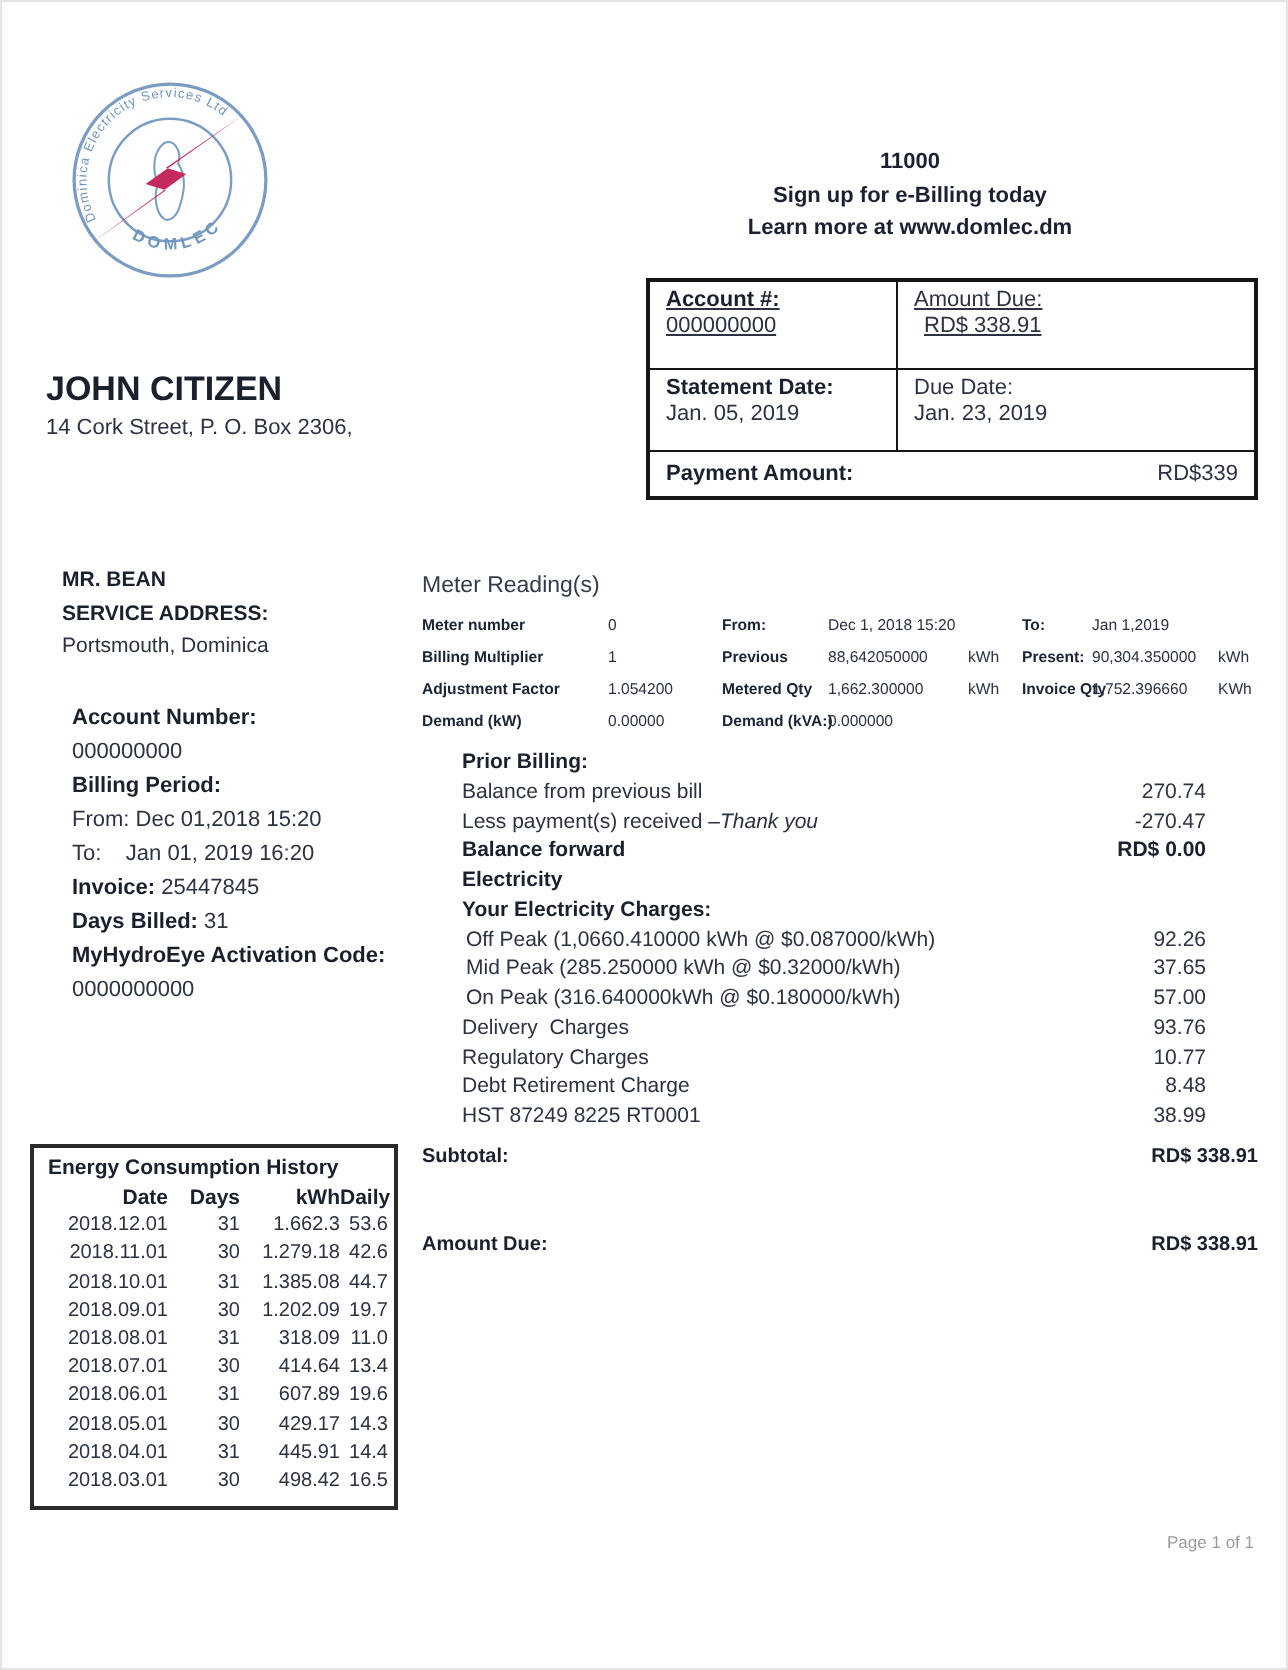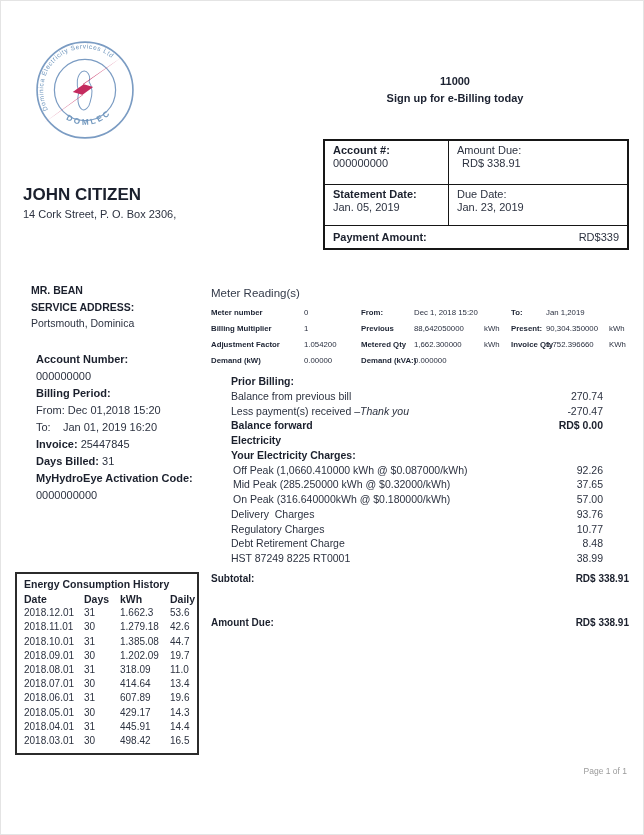--- a/index.html
+++ b/index.html
@@ -16,21 +16,21 @@
   .logo { position:absolute; left:33px; top:38px; width:102px; height:102px; }
 
   
   .header-block { position:absolute; left:328px; top:72px; width:252px; text-align:center;
     font-size:11px; font-weight:bold; color:#1b2130; line-height:16.5px; }
 
   
   .account-box { position:absolute; left:322px; top:138px; width:306px;
     border:2px solid #161616; display:grid; grid-template-columns:124px 1fr; font-size:11px; }
   .abox-cell { padding:3px 6px 0 8px; }
-  .abox-cell.r1 { height:44px; }
+  .abox-cell.r1 { height:44px;text-decoration:underline; }
   .abox-cell.r2 { height:41px; }
   .abox-cell.bl { border-right:1.5px solid #161616; }
   .abox-cell.bb { border-bottom:1.5px solid #161616; }
   .abox-lbl { font-weight:bold; color:#1b202d; }
   .abox-lbl.plain { font-weight:normal; color:#2c3240; }
   .abox-val { margin-top:1px; color:#2c3240; }
   .abox-val.ind { padding-left:5px; }
   .abox-pay { grid-column:1 / -1; height:22px; display:flex; justify-content:space-between;
     align-items:center; padding:0 8px; }
 
@@ -61,21 +61,21 @@
 
   .total-row { position:absolute; left:210px; width:418px; display:flex;
     justify-content:space-between; font-weight:bold; font-size:10px; color:#1b202d; }
   .total-row.subtotal { top:572px; }
   .total-row.amountdue { top:616px; }
 
   
   .consumption { position:absolute; left:14px; top:571px; width:184px;
     border:2px solid #2b2b2b; padding:3px 23px 5px 7px; }
   .cons-title { font-size:10.5px; font-weight:bold; color:#1b202d; line-height:15px; }
-  .ctable { display:grid; grid-template-columns:60px 36px 50px 24px; }
+  .ctable { display:grid; grid-template-columns:60px 36px 50px 24px;text-align:right; }
   .ccell { font-size:10px; line-height:14.2px; color:#2c3240; white-space:nowrap; }
   .ccell.chead { font-weight:bold; font-size:10.5px; color:#1b202d; }
 
   
   .page-footer { position:absolute; top:765px; right:16px; font-size:8.5px; color:#9b9b9b; }
 </style>
 </head>
 <body>
 
 <div class="page">
@@ -95,20 +95,21 @@
       </text>
       <text font-size="8" font-weight="bold" fill="#6f96bd" letter-spacing="2.4" font-family="Liberation Sans, sans-serif">
         <textPath href="#ringBot" startOffset="50%" text-anchor="middle">DOMLEC</textPath>
       </text>
     </g>
   </svg>
 
   <div class="header-block">
     <div>11000</div>
     <div>Sign up for e-Billing today</div>
+    <div>Learn more at www.domlec.dm</div>
   </div>
 
   <div class="account-box">
     <div class="abox-cell r1 bl bb">
       <div class="abox-lbl">Account #:</div>
       <div class="abox-val">000000000</div>
     </div>
     <div class="abox-cell r1 bb">
       <div class="abox-lbl plain">Amount Due:</div>
       <div class="abox-val ind">RD$ 338.91</div>

